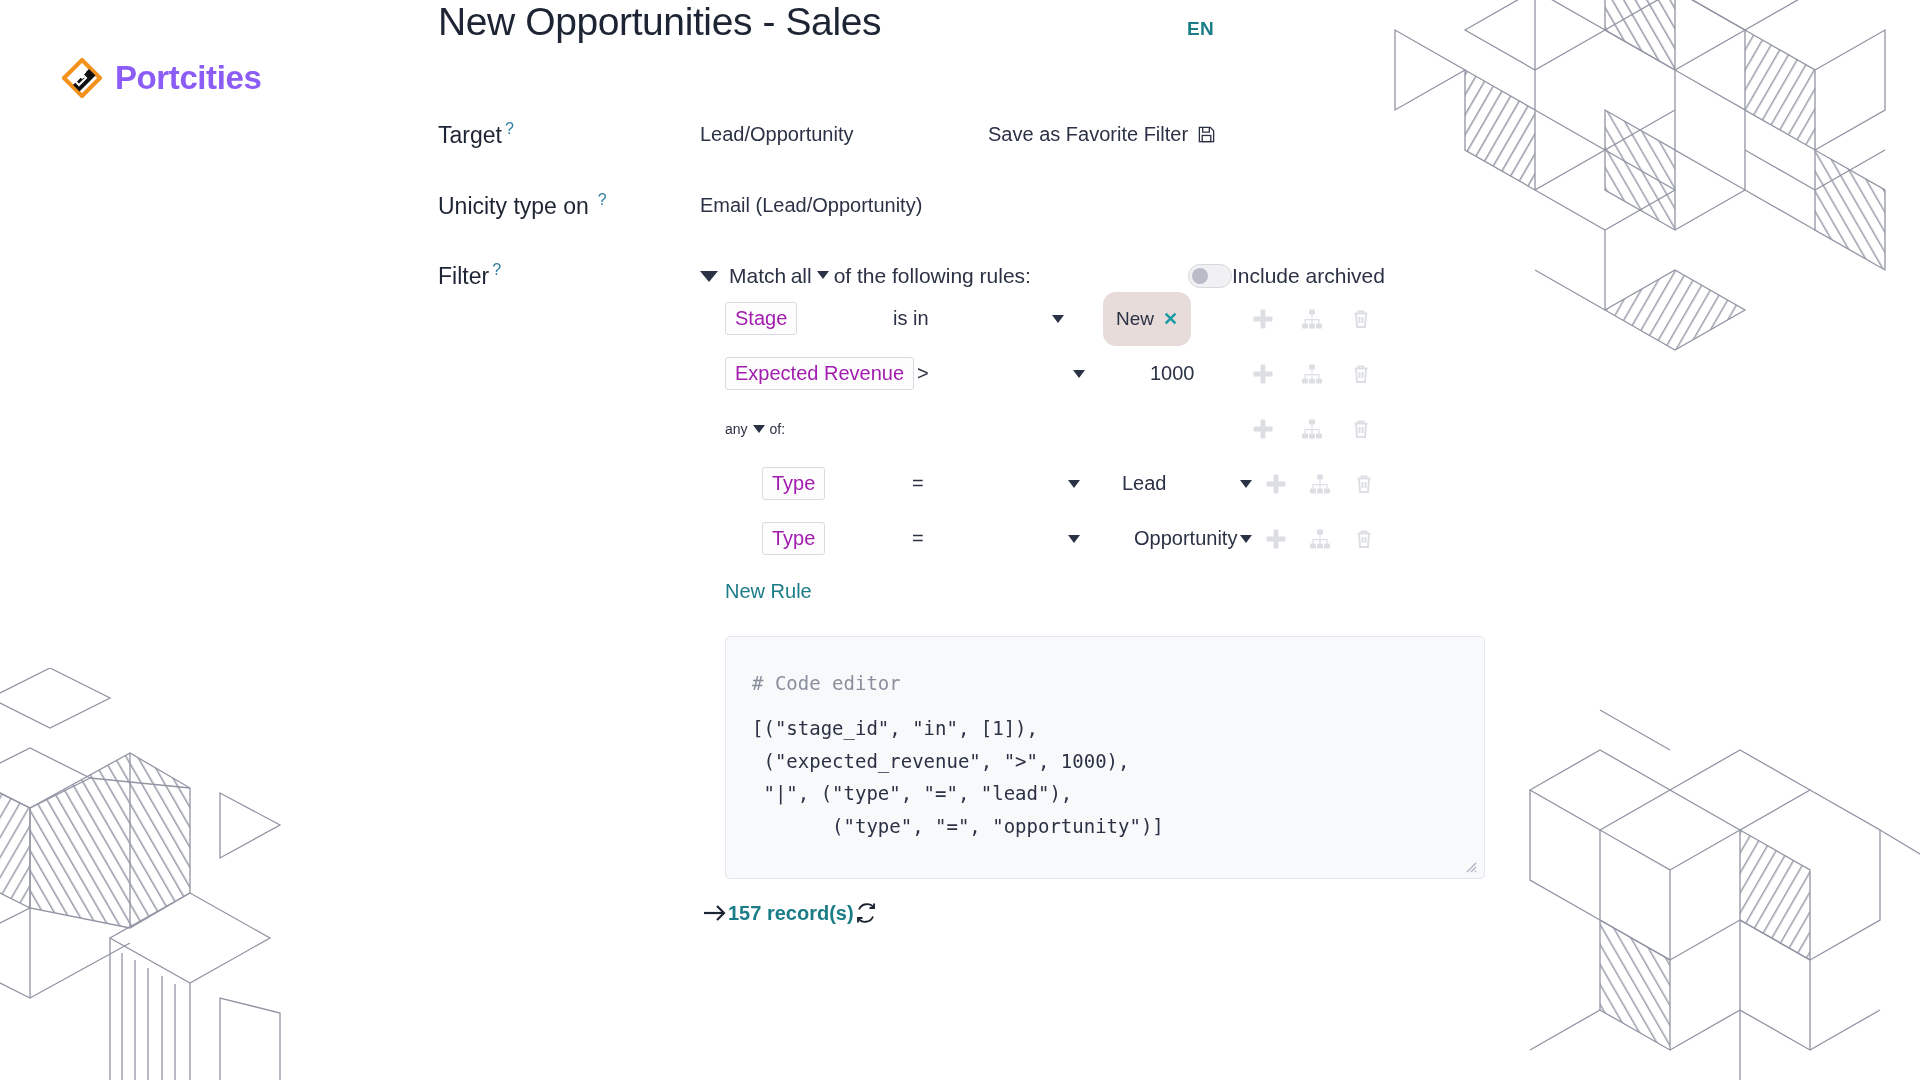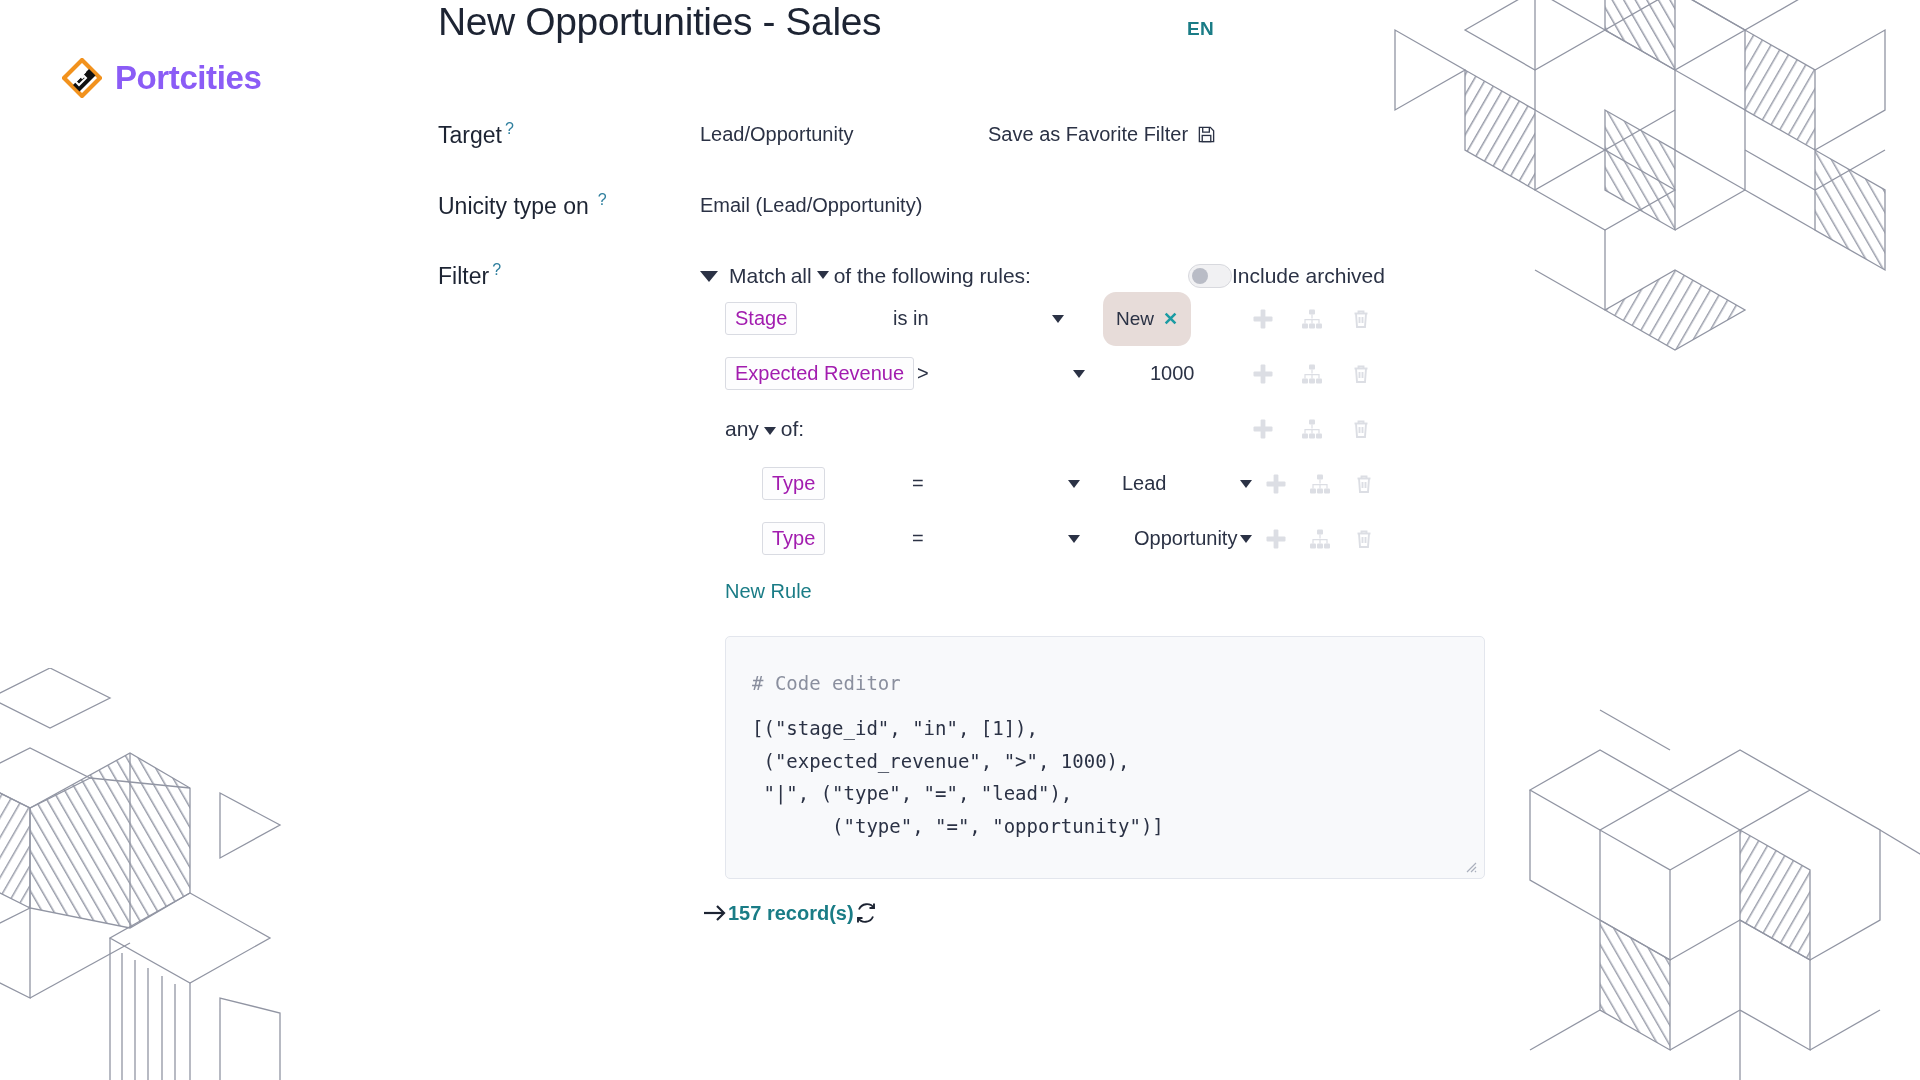--- a/index.html
+++ b/index.html
@@ -256,21 +256,21 @@
 
   .row-actions {
     position: absolute;
     display: flex;
     align-items: center;
     gap: 27px;
   }
   .act-icon { cursor: pointer; flex: none; }
 
   .group-label {
-    font-size: 21px;
+    font-size: 14px;
     color: #2b3245;
     white-space: nowrap;
   }
 
   #new-rule {
     font-size: 20px;
     color: #1a7c86;
     margin-left: 25px;
     margin-top: 14px;
     cursor: pointer;

